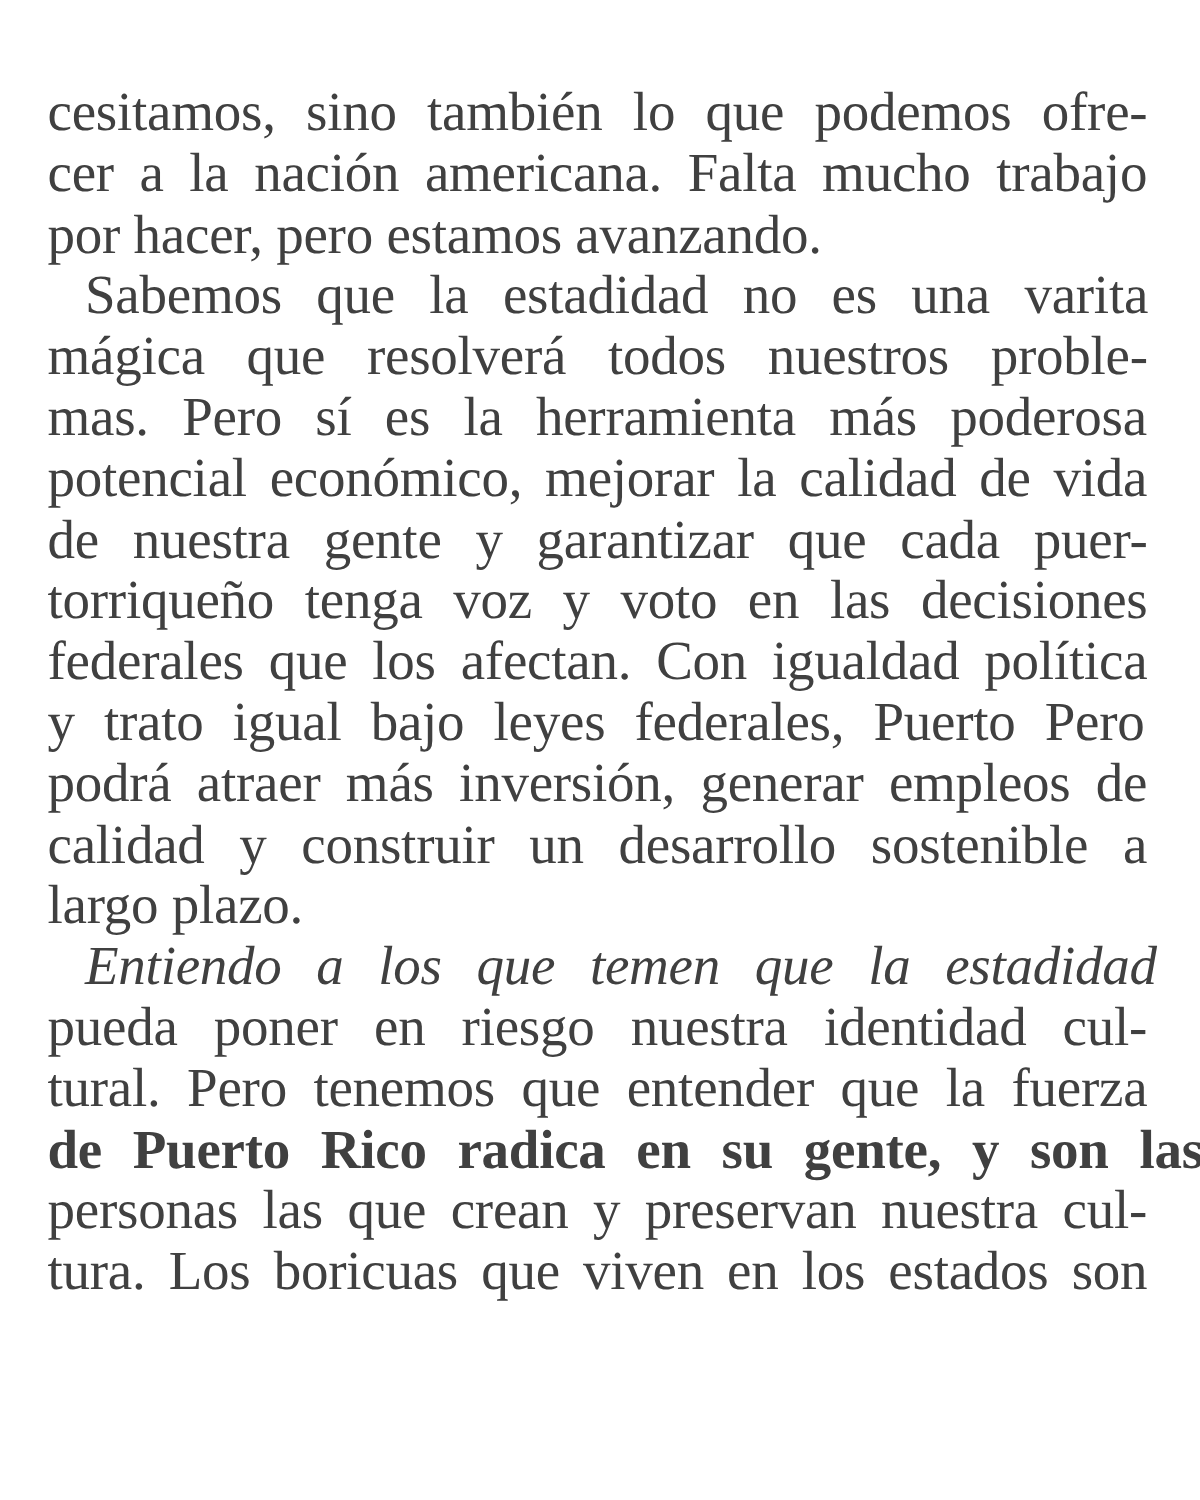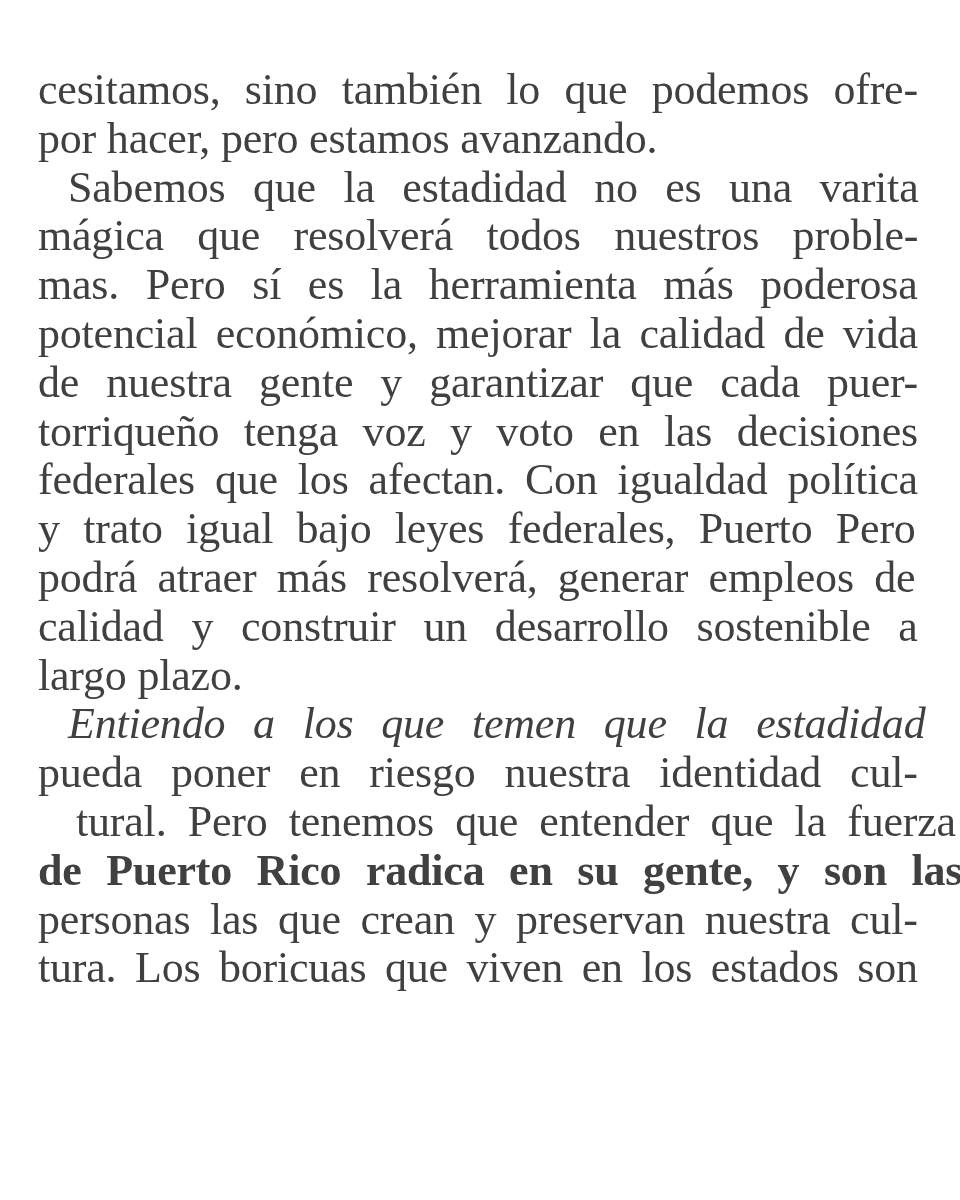--- a/index.html
+++ b/index.html
@@ -48,36 +48,37 @@
       text-align-last: left;
     }
     .para { display: block; }
   </style>
 </head>
 <body>
 
 <div class="column">
   <div class="para">
     <span class="line"><span class="line-inner" style="display: inline-block; width: auto; word-spacing: 13.5px;">cesitamos, sino también lo que podemos ofre-</span></span>
+    <span class="line"><span class="line-inner" style="display: inline-block; width: auto; word-spacing: 9.71429px;">cer a la nación americana. Falta mucho trabajo</span></span>
     <span class="line last"><span class="line-inner" style="display: inline-block; width: auto;">por hacer, pero estamos avanzando.</span></span>
   </div>
   <div class="para">
     <span class="line indent"><span class="line-inner" style="display: inline-block; width: auto; word-spacing: 16.7143px;">Sabemos que la estadidad no es una varita</span></span>
     <span class="line"><span class="line-inner" style="display: inline-block; width: auto; word-spacing: 22.6px;">mágica que resolverá todos nuestros proble-</span></span>
     <span class="line"><span class="line-inner" style="display: inline-block; width: auto; word-spacing: 15.8571px;">mas. Pero sí es la herramienta más poderosa</span></span>
     <span class="line"><span class="line-inner" style="display: inline-block; width: auto; word-spacing: 7.5px;">potencial económico, mejorar la calidad de vida</span></span>
     <span class="line"><span class="line-inner" style="display: inline-block; width: auto; word-spacing: 16.2857px;">de nuestra gente y garantizar que cada puer-</span></span>
     <span class="line"><span class="line-inner" style="display: inline-block; width: auto; word-spacing: 13.7143px;">torriqueño tenga voz y voto en las decisiones</span></span>
     <span class="line"><span class="line-inner" style="display: inline-block; width: auto; word-spacing: 9.16667px;">federales que los afectan. Con igualdad política</span></span>
     <span class="line"><span class="line-inner" style="display: inline-block; width: auto; word-spacing: 12.5714px;">y trato igual bajo leyes federales, Puerto Pero</span></span>
-    <span class="line"><span class="line-inner" style="display: inline-block; width: auto; word-spacing: 9.5px;">podrá atraer más resolverá, generar empleos de</span></span>
+    <span class="line"><span class="line-inner" style="display: inline-block; width: auto; word-spacing: 9.5px;">podrá atraer más inversión, generar empleos de</span></span>
     <span class="line"><span class="line-inner" style="display: inline-block; width: auto; word-spacing: 17px;">calidad y construir un desarrollo sostenible a</span></span>
     <span class="line last"><span class="line-inner" style="display: inline-block; width: auto;">largo plazo.</span></span>
   </div>
   <div class="para">
     <span class="line indent"><span class="line-inner" style="display: inline-block; width: auto; word-spacing: 17px; font-style: italic;">Entiendo a los que temen que la estadidad</span></span>
     <span class="line"><span class="line-inner" style="display: inline-block; width: auto; word-spacing: 18.1667px;">pueda poner en riesgo nuestra identidad cul-</span></span>
-    <span class="line"><span class="line-inner" style="display: inline-block; width: auto; word-spacing: 10.4286px; margin-left: 38px;">tural. Pero tenemos que entender que la fuerza</span></span>
+    <span class="line"><span class="line-inner" style="display: inline-block; width: auto; word-spacing: 10.4286px;">tural. Pero tenemos que entender que la fuerza</span></span>
     <span class="line"><span class="line-inner" style="display: inline-block; width: auto; word-spacing: 13.7778px; font-weight: bold;">de Puerto Rico radica en su gente, y son las</span></span>
     <span class="line"><span class="line-inner" style="display: inline-block; width: auto; word-spacing: 8.85714px;">personas las que crean y preservan nuestra cul-</span></span>
     <span class="line"><span class="line-inner" style="display: inline-block; width: auto; word-spacing: 7.75px;">tura. Los boricuas que viven en los estados son</span></span>
   </div>
 </div>
 
 </body></html>

